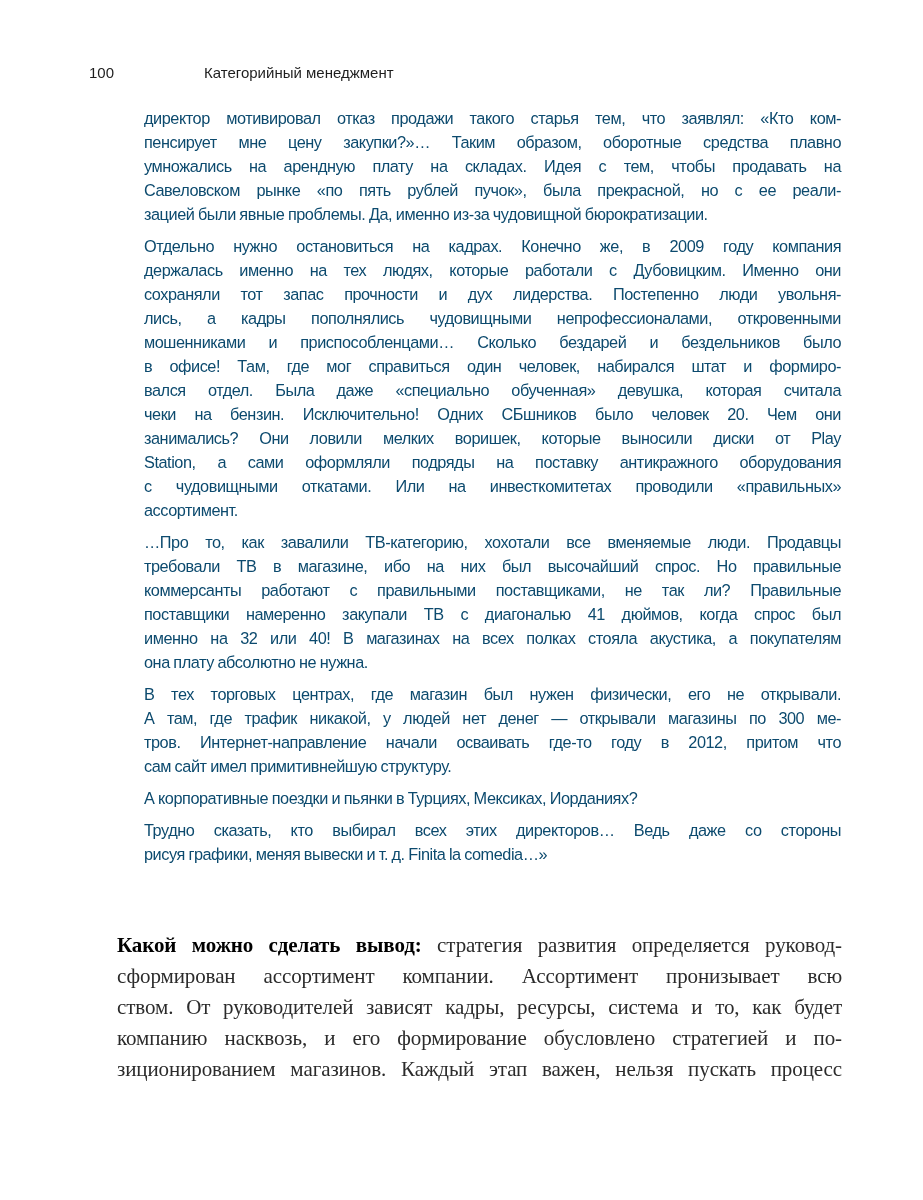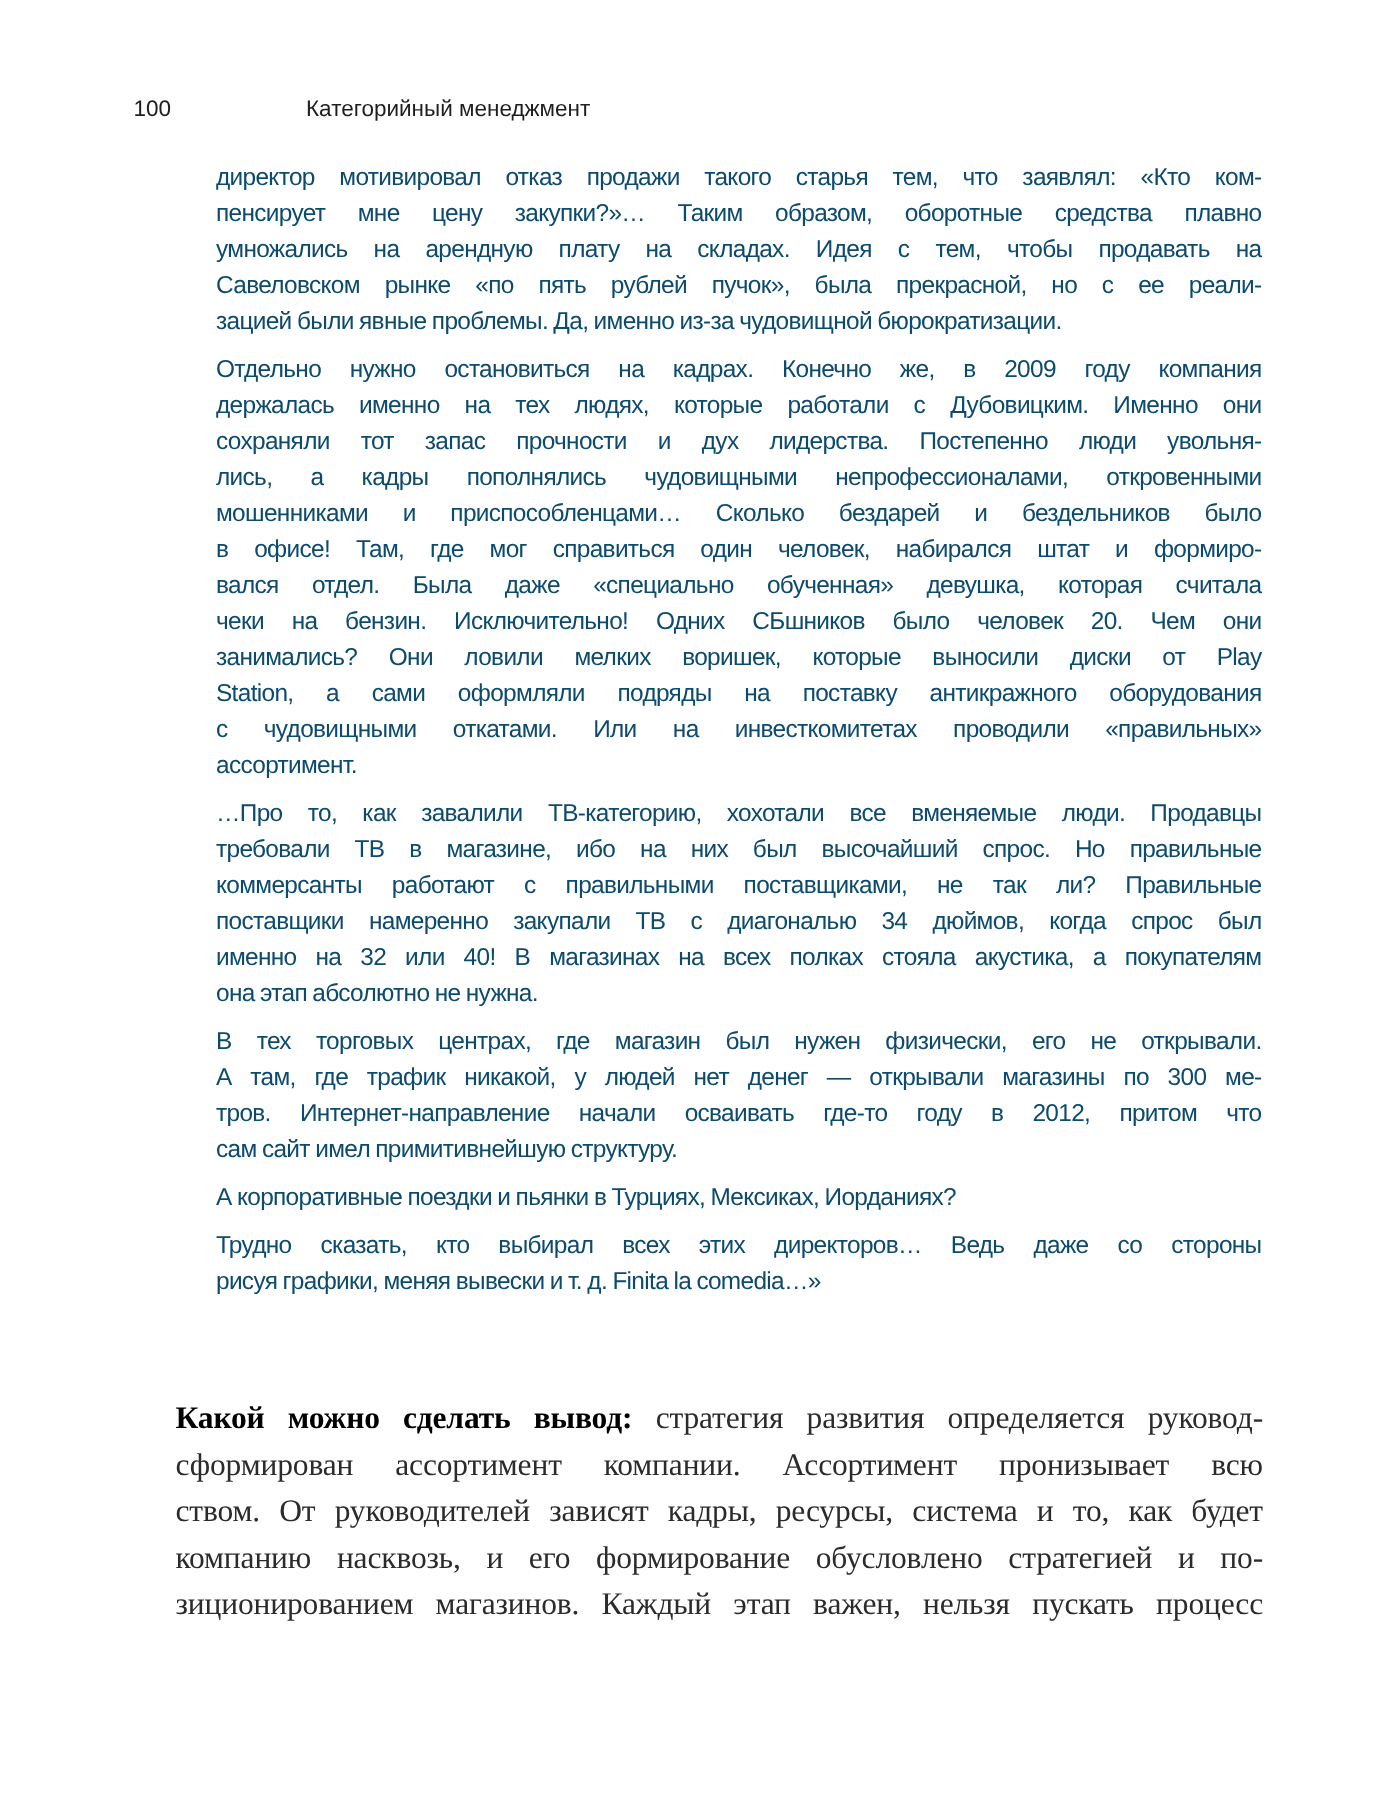--- a/index.html
+++ b/index.html
@@ -52,23 +52,23 @@
         <span class="line">чеки на бензин. Исключительно! Одних СБшников было человек 20. Чем они</span>
         <span class="line">занимались? Они ловили мелких воришек, которые выносили диски от Play</span>
         <span class="line">Station, а сами оформляли подряды на поставку антикражного оборудования</span>
         <span class="line">с чудовищными откатами. Или на инвесткомитетах проводили «правильных»</span>
         <span class="line last">ассортимент.</span>
       </div>
       <div class="para">
         <span class="line">…Про то, как завалили ТВ-категорию, хохотали все вменяемые люди. Продавцы</span>
         <span class="line">требовали ТВ в магазине, ибо на них был высочайший спрос. Но правильные</span>
         <span class="line">коммерсанты работают с правильными поставщиками, не так ли? Правильные</span>
-        <span class="line">поставщики намеренно закупали ТВ с диагональю 34 дюймов, когда спрос был</span>
+        <span class="line">поставщики намеренно закупали ТВ с диагональю 41 дюймов, когда спрос был</span>
         <span class="line">именно на 32 или 40! В магазинах на всех полках стояла акустика, а покупателям</span>
-        <span class="line last">она этап абсолютно не нужна.</span>
+        <span class="line last">она плату абсолютно не нужна.</span>
       </div>
       <div class="para">
         <span class="line">В тех торговых центрах, где магазин был нужен физически, его не открывали.</span>
         <span class="line">А там, где трафик никакой, у людей нет денег — открывали магазины по 300 ме-</span>
         <span class="line">тров. Интернет-направление начали осваивать где-то году в 2012, притом что</span>
         <span class="line last">сам сайт имел примитивнейшую структуру.</span>
       </div>
       <div class="para">
         <span class="line last">А корпоративные поездки и пьянки в Турциях, Мексиках, Иорданиях?</span>
       </div>

